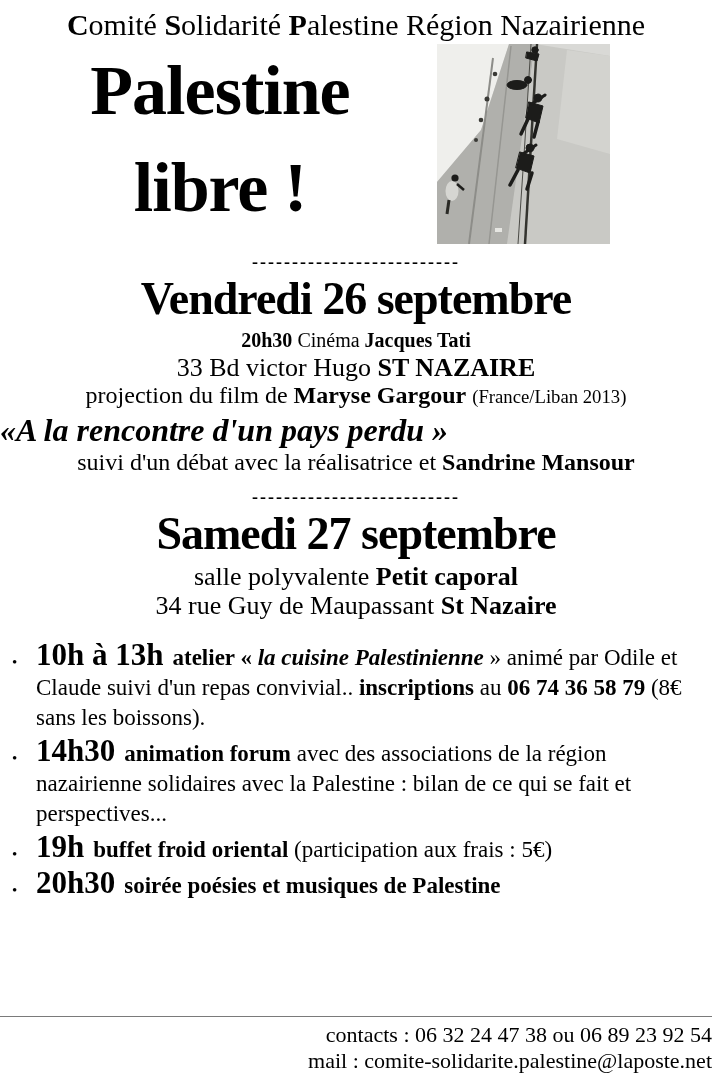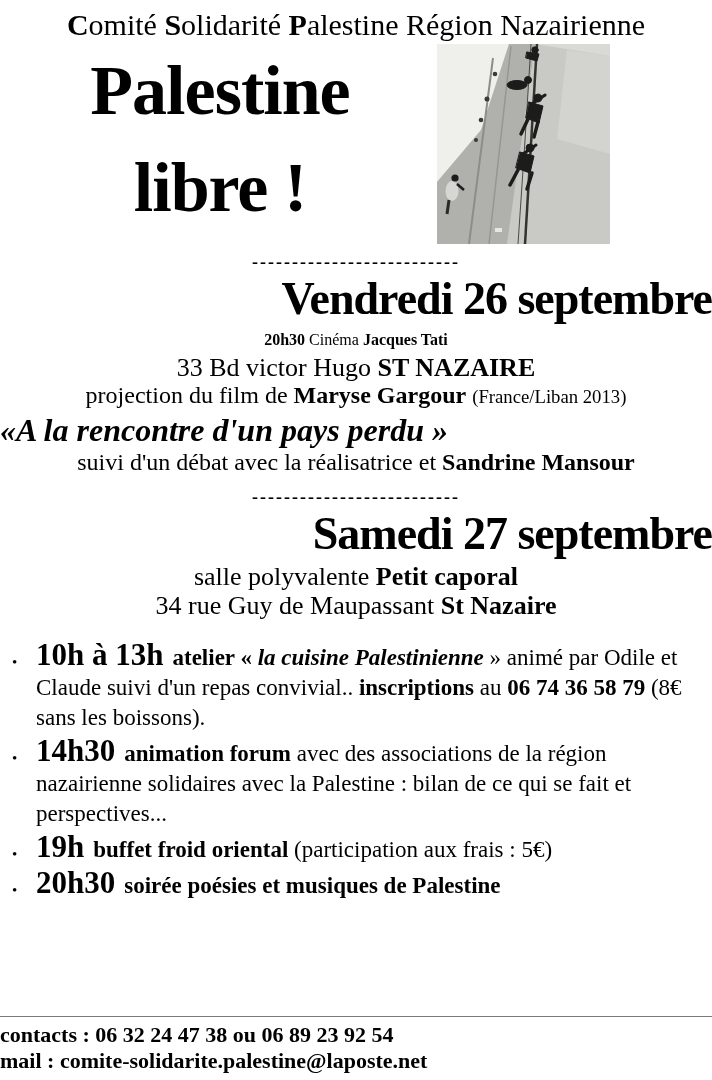--- a/index.html
+++ b/index.html
@@ -17,43 +17,43 @@
   .org{position:absolute;top:8px;left:0;width:100%;text-align:center;
        font-size:30px;letter-spacing:0px;}
   .big-title{position:absolute;top:42px;left:0;width:440px;text-align:center;
        font-size:70px;font-weight:bold;line-height:97px;letter-spacing:-1px;}
   .photo{position:absolute;left:437px;top:44px;width:173px;height:200px;}
 
   .dashes{text-align:center;font-size:18px;font-weight:bold;letter-spacing:2px;
        line-height:18px;margin-top:8px;}
   .dashes2{margin-top:12px;}
 
-  h1.day{margin:2px 0 2px 0;text-align:right;font-size:46px;line-height:52px;
+  h1.day{margin:2px 0 2px 0;text-align:center;font-size:46px;line-height:52px;
        font-weight:bold;letter-spacing:-1px;}
-  .l-time{font-size:16px;line-height:26px;}
+  .l-time{font-size:20px;line-height:26px;}
   .l-addr{font-size:26px;line-height:29px;}
   .l-proj{font-size:24px;line-height:27px;}
   .film{font-size:32px;line-height:36px;font-weight:bold;font-style:italic;
        text-align:left;margin-top:2px;letter-spacing:0px;}
   .l-debate{font-size:24px;line-height:28px;}
   .desc{margin-top:10px;margin-bottom:6px;}
   .desc div{font-size:21px;line-height:25px;text-align:center;white-space:nowrap;}
 
   .l-venue{font-size:26px;line-height:29px;}
 
   ul.schedule{margin:20px 0 0 0;padding:0 18px 0 36px;list-style:none;}
   ul.schedule li{position:relative;font-size:23px;line-height:30px;
        margin-bottom:3px;}
   ul.schedule li::before{content:"•";position:absolute;left:-24px;top:7px;
        font-size:15px;}
   .time{font-size:31px;font-weight:bold;margin-right:9px;}
 
   .footer{position:absolute;left:0;bottom:6px;width:712px;
-       border-top:1px solid #7a7a7a;padding-top:5px;text-align:left;
-       font-weight:bold;font-size:22px;line-height:26px;}
+       border-top:1px solid #7a7a7a;padding-top:5px;text-align:right;
+       font-weight:normal;font-size:22px;line-height:26px;}
 </style>
 </head>
 <body>
 
 <div class="top">
   <div class="org"><span class="b">C</span><span>omité </span><span class="b">S</span><span>olidarité </span><span class="b">P</span><span>alestine Région Nazairienne</span></div>
   <div class="big-title">
     <div>Palestine</div>
     <div>libre !</div>
   </div>

